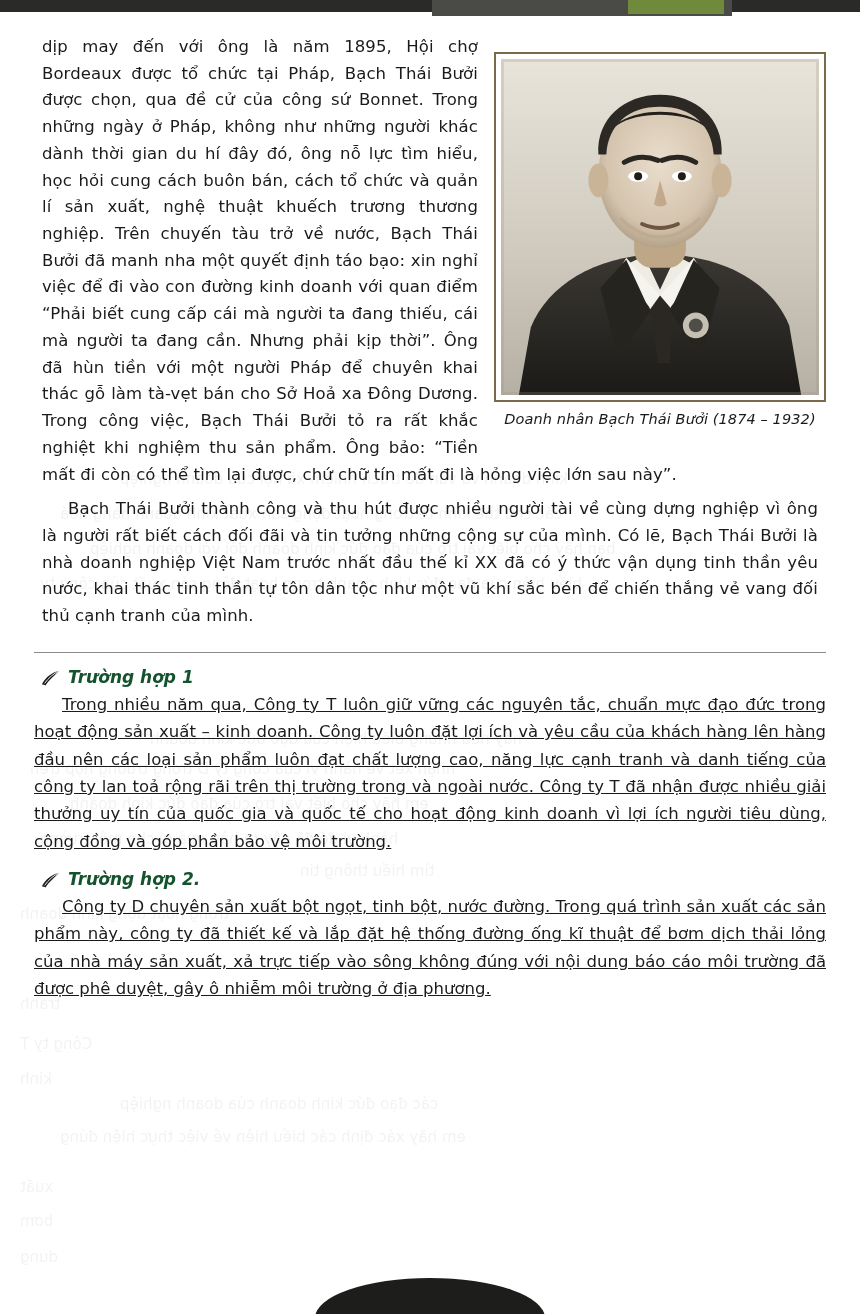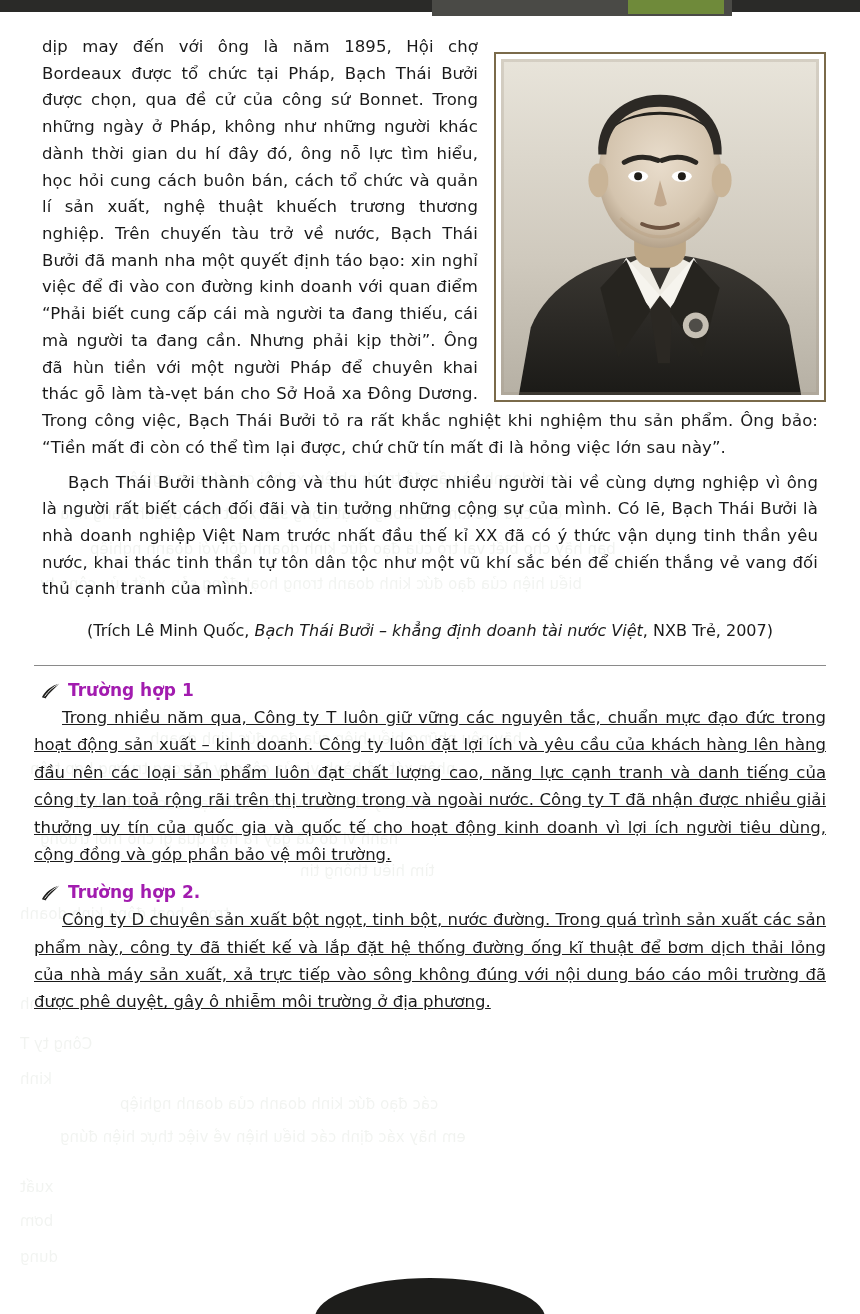--- a/index.html
+++ b/index.html
@@ -132,24 +132,25 @@
   .divider {
     border: none;
     border-top: 1.5px solid #8a8a8a;
     margin: 22px 0 14px 0;
   }
 
   
   .case-heading {
     font-size: 17px;
     font-weight: bold;
+    font-style: italic;
     margin: 0 0 4px 0;
     padding-left: 34px;
     position: relative;
-    color: #a21caf;
+    color: #14532d;
   }
   .case-heading .pen-icon {
     position: absolute;
     left: 6px;
     top: 1px;
     width: 22px;
     height: 20px;
     display: inline-block;
     color: #222;
   }
@@ -268,29 +269,27 @@
 
             <path d="M120 160 q 40 38 80 0" stroke="#b9a183" stroke-width="3" fill="none" opacity="0.5"></path>
 
             <circle cx="196" cy="268" r="13" fill="#d8d2c4" opacity="0.9"></circle>
             <circle cx="196" cy="268" r="7" fill="#8f8codd" opacity="0.6"></circle>
 
             <rect x="0" y="0" width="320" height="338" fill="none" stroke="#9a907f" stroke-width="6" opacity="0.25"></rect>
           </svg>
         </div>
       </div>
+      <figcaption class="portrait-caption">Doanh nhân Bạch Thái Bưởi (1874 – 1932)</figcaption>
     </figure>
 
     <p>dịp may đến với ông là năm 1895, Hội chợ Bordeaux được tổ chức tại Pháp, Bạch Thái Bưởi được chọn, qua đề cử của công sứ Bonnet. Trong những ngày ở Pháp, không như những người khác dành thời gian du hí đây đó, ông nỗ lực tìm hiểu, học hỏi cung cách buôn bán, cách tổ chức và quản lí sản xuất, nghệ thuật khuếch trương thương nghiệp. Trên chuyến tàu trở về nước, Bạch Thái Bưởi đã manh nha một quyết định táo bạo: xin nghỉ việc để đi vào con đường kinh doanh với quan điểm “Phải biết cung cấp cái mà người ta đang thiếu, cái mà người ta đang cần. Nhưng phải kịp thời”. Ông đã hùn tiền với một người Pháp để chuyên khai thác gỗ làm tà-vẹt bán cho Sở Hoả xa Đông Dương. Trong công việc, Bạch Thái Bưởi tỏ ra rất khắc nghiệt khi nghiệm thu sản phẩm. Ông bảo: “Tiền mất đi còn có thể tìm lại được, chứ chữ tín mất đi là hỏng việc lớn sau này”.</p>
     <p>Bạch Thái Bưởi thành công và thu hút được nhiều người tài về cùng dựng nghiệp vì ông là người rất biết cách đối đãi và tin tưởng những cộng sự của mình. Có lẽ, Bạch Thái Bưởi là nhà doanh nghiệp Việt Nam trước nhất đầu thế kỉ XX đã có ý thức vận dụng tinh thần yêu nước, khai thác tinh thần tự tôn dân tộc như một vũ khí sắc bén để chiến thắng vẻ vang đối thủ cạnh tranh của mình.</p>
   </div>
 
-  <div class="attribution">
-    <span>(Trích Lê Minh Quốc, </span><span class="ital">Bạch Thái Bưởi – khẳng định doanh tài nước Việt</span><span>, NXB Trẻ, 2007)</span>
-  </div>
 
   <hr class="divider">
 
   <h3 class="case-heading">
     <span class="pen-icon">
       <svg viewBox="0 0 24 22" width="22" height="20">
         <path d="M2 18 C 6 10, 13 5, 21 3 C 16 8, 10 13, 6 19 Z" fill="#1d1d1b"></path>
         <path d="M2 18 L 7 19 L 6 19 Z" fill="#1d1d1b"></path>
         <path d="M21 3 C 15 6, 9 11, 5 17" stroke="#ffffff" stroke-width="1" fill="none"></path>
       </svg>

